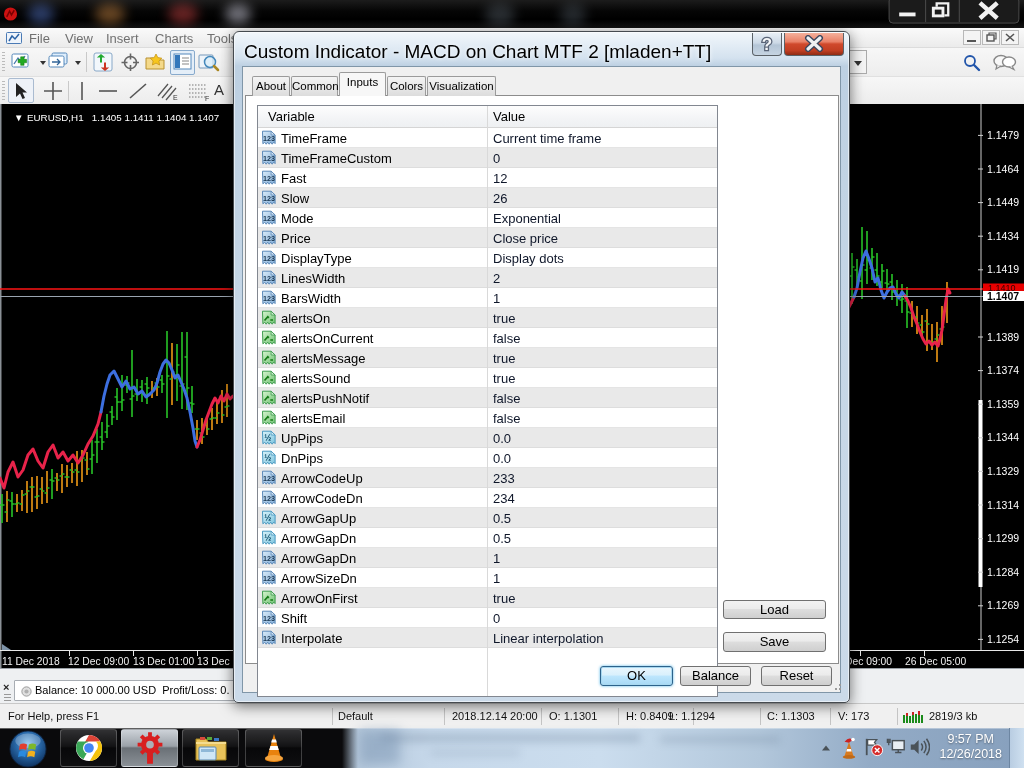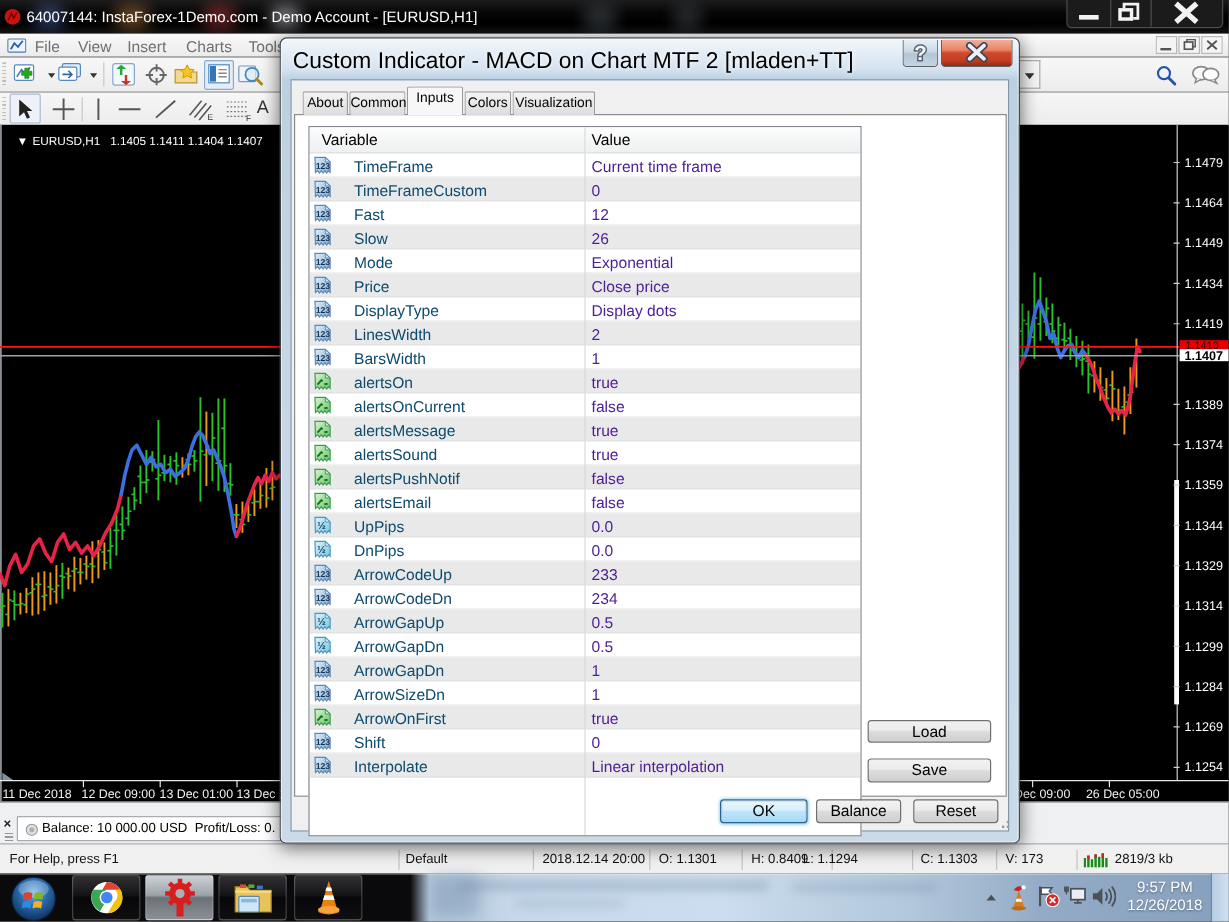--- a/index.html
+++ b/index.html
@@ -86,22 +86,22 @@
 #tbl { position:absolute; left:257px; top:105px; width:461px; height:592px;
   border:1px solid #828790; background:#fff; font-size:13px; z-index:3; overflow:hidden; }
 #thead { height:22px; background:linear-gradient(#fdfdfd,#f3f4f6 60%,#eef0f2);
   border-bottom:1px solid #d5d5d5; position:relative; }
 #thead b { position:absolute; top:3px; font-weight:normal; color:#000; }
 #tbl .vline { position:absolute; left:229px; top:0; bottom:0; width:1px;
   background:#d9d9d9; z-index:5; }
 .trow { height:20px; position:relative; display:flex; align-items:center;
   background:#fff; box-shadow:inset 0 -1px 0 #e4e4e4; }
 .trow.alt { background:#e9e9e9; box-shadow:inset 0 -1px 0 #dddddd; }
-.tn { margin-left:18px; color:#0c4a6e; }
-.tv { position:absolute; left:235px; color:#4c1d95; }
+.tn { margin-left:4px; color:#000000; }
+.tv { position:absolute; left:235px; color:#0f172a; }
 .ic { margin-left:3px; flex:none; }
 </style></head>
 <body>
 <div id="root">
 <svg width="0" height="0" style="position:absolute">
       <defs>
         <linearGradient id="g123" x1="0" y1="0" x2="1" y2="1">
           <stop offset="0" stop-color="#ddeefb"></stop>
           <stop offset="1" stop-color="#7fabd6"></stop>
         </linearGradient>
@@ -120,21 +120,20 @@
   <div class="blur" style="left:28px;top:4px;width:26px;height:20px;background:#5577cc"></div>
   <div class="blur" style="left:95px;top:4px;width:30px;height:20px;background:#cc8844"></div>
   <div class="blur" style="left:168px;top:4px;width:30px;height:20px;background:#cc4444"></div>
   <div class="blur" style="left:225px;top:4px;width:26px;height:20px;background:#ddddee"></div>
   <div class="blur" style="left:485px;top:4px;width:30px;height:22px;background:#99aabb;opacity:.25"></div>
   <div class="blur" style="left:560px;top:4px;width:26px;height:22px;background:#8899aa;opacity:.25"></div>
   <svg id="mt4logo" viewBox="0 0 16 16">
         <circle cx="8" cy="8" r="7" fill="#cc1111"></circle>
     <path d="M4 11 L7 5 L9 9 L12 4" stroke="#7a0000" stroke-width="1.6" fill="none"></path>
       </svg>
-  <span id="titletext">64007144: InstaForex-1Demo.com - Demo Account - [EURUSD,H1]</span>
   <svg class="winbtn" style="left:886px" width="136" height="26" viewBox="0 0 136 26">
     <rect x="0.5" y="-3" width="135" height="27" rx="4" fill="#1b1b1b" stroke="#4e4e4e"></rect>
     <line x1="38.5" y1="0" x2="38.5" y2="23" stroke="#4e4e4e"></line>
     <line x1="73.5" y1="0" x2="73.5" y2="23" stroke="#4e4e4e"></line>
     <rect x="11" y="13" width="17" height="4" fill="#f2f2f2"></rect>
     <path d="M50 7 V3.5 H62 V16 H58" fill="none" stroke="#f2f2f2" stroke-width="2.4"></path>
     <rect x="45" y="7" width="13" height="11" fill="#f2f2f2"></rect>
     <rect x="48" y="10" width="7" height="5" fill="#1b1b1b"></rect>
     <path d="M95 3 L113 19 M113 3 L95 19" stroke="#f2f2f2" stroke-width="4.6"></path>
       </svg>

